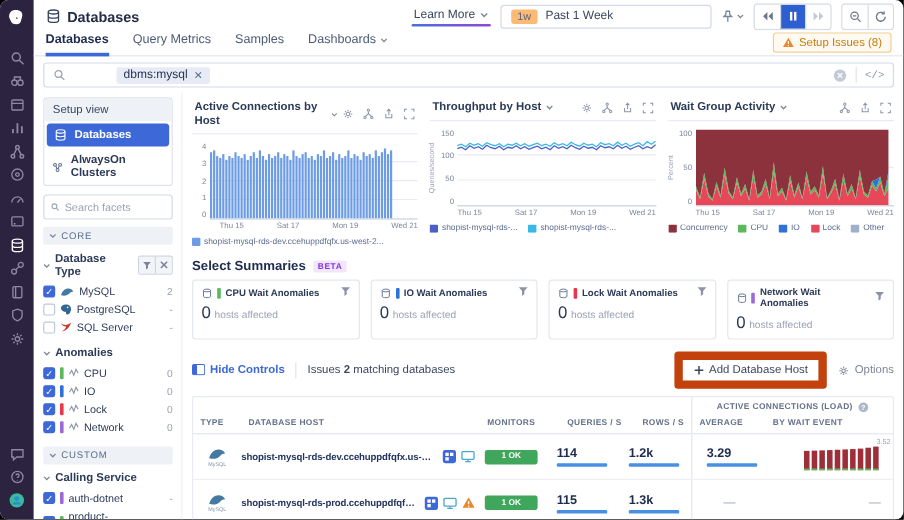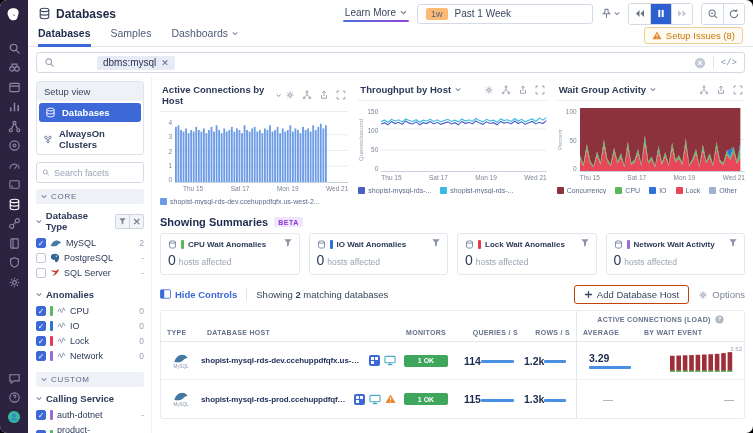--- a/index.html
+++ b/index.html
@@ -100,42 +100,42 @@
   .hcard-head .funnel { margin-left:auto; color:#8a93a8; cursor:pointer; }
   .hbar { width:3px; height:9px; border-radius:1px; }
   .hval { margin-top:3px; font-size:14px; color:#2c3a58; }
   .hval small { font-size:8.5px; color:#9aa3b5; font-weight:normal; margin-left:3px; }
 
   
   .controls { display:flex; align-items:center; gap:9px; margin:10px 0 6px; }
   .hidectl { display:flex; align-items:flex-start; gap:4px; color:#3d68d8; font-size:9.5px; font-weight:bold; cursor:pointer; }
   .showing { font-size:9.5px; color:#39465e; }
   .ctl-sp { flex:1; }
-  .add-host { display:flex; align-items:center; gap:4px; border:1px solid #c2410c; border-radius:3px; padding:3px 9px; font-size:9.5px; color:#39465e; background:#fff; cursor:pointer; }
+  .add-host { display:flex; align-items:center; gap:4px; border:7px solid #c2410c; border-radius:3px; padding:3px 9px; font-size:9.5px; color:#39465e; background:#fff; cursor:pointer; }
   .options { display:flex; align-items:center; gap:4px; color:#7c8598; font-size:9.5px; cursor:pointer; }
 
   
   .tbl { border:1px solid #e8ebf1; border-radius:2px; }
   .trow { display:grid; grid-template-columns:40px minmax(0,1fr) 64px 60px 52px 62px 106px; align-items:center; }
   .tgroup { border-bottom:0; }
   .tgroup .gcell { grid-column:6 / 8; border-left:1px solid #e3e7ee; display:flex; align-items:center; justify-content:center; gap:4px; font-size:7px; font-weight:bold; letter-spacing:.3px; color:#65718a; padding:4px 2px 2px; }
   .thead { border-bottom:1px solid #e3e7ee; }
   .th { font-size:7px; font-weight:bold; letter-spacing:.3px; color:#65718a; padding:3px 6px 5px; cursor:pointer; }
   .th.r { text-align:right; }
   .th.bl { border-left:1px solid #e3e7ee; align-self:stretch; display:flex; align-items:flex-end; padding-bottom:5px; }
   .drow { border-bottom:1px solid #eef0f5; height:38px; }
   .drow:last-child { border-bottom:0; }
   .typecell { display:flex; flex-direction:column; align-items:center; gap:1px; font-size:4.5px; color:#8a93a8; }
   .hostcell { display:flex; align-items:center; gap:5px; min-width:0; padding-right:4px; }
   .hostlink { font-size:8px; font-weight:bold; color:#23345e; letter-spacing:-.1px; white-space:nowrap; overflow:hidden; text-overflow:ellipsis; cursor:pointer; }
   .hosticons { display:flex; gap:4px; align-items:center; flex-shrink:0; }
   .hostmap { width:11px; height:11px; background:#3d68d8; border-radius:2px; display:flex; align-items:center; justify-content:center; cursor:pointer; }
   .pill { background:#3fa65c; color:#fff; font-size:7px; font-weight:bold; border-radius:2px; padding:2.5px 0; width:44px; text-align:center; cursor:pointer; }
   .pillwrap { display:flex; justify-content:flex-start; padding-left:4px; }
-  .metric { display:flex; flex-direction:row; align-items:center; padding-right:10px; }
+  .metric { display:flex; flex-direction:column; align-items:flex-start; padding-right:10px; }
   .metric .num { font-size:10.5px; font-weight:bold; color:#1d2b4e; }
   .metric .mbar { width:42px; height:3px; background:#4a90e2; border-radius:1px; margin-top:2px; }
   .avgcell { border-left:1px solid #e3e7ee; align-self:stretch; display:flex; flex-direction:column; justify-content:center; padding-left:12px; }
   .avgcell .num { font-size:10.5px; font-weight:bold; color:#1d2b4e; }
   .avgcell .mbar { width:42px; height:3px; background:#4a90e2; border-radius:1px; margin-top:2px; }
   .waitcell { display:flex; align-items:center; justify-content:flex-end; padding-right:10px; position:relative; height:100%; }
   .waitcell svg { width:64px; height:22px; }
   .waitlabel { position:absolute; top:4px; right:2px; font-size:6px; color:#9aa3b5; }
   .dash { color:#98a1b3; font-size:10px; }
   .avgcell .dash { margin-left:14px; }
@@ -312,20 +312,23 @@
               <path d="M11.3 7a4.3 4.3 0 1 1-1.3-3.1"></path>
               <path d="M10.3 1.5v2.6H7.7" stroke-width="1.1"></path>
             </svg>
           </div>
       </div>
     </header>
 
     <nav class="tabbar">
       <div class="tab active">
           <span>Databases</span>
+        </div>
+      <div class="tab">
+          <span>Query Metrics</span>
         </div>
       <div class="tab">
           <span>Samples</span>
         </div>
       <div class="tab">
         <span>Dashboards</span>
         <svg width="6" height="5" viewBox="0 0 8 6" fill="none" stroke="#7c8598" stroke-width="1.4">
             <path d="M1 1.5l3 3 3-3"></path>
           </svg>
       </div>
@@ -760,21 +763,21 @@
                 </span>
               <span class="lg">
                   <span class="sw" style="background-color: rgb(159, 176, 204);"></span>
                   <span>Other</span>
                 </span>
             </div>
           </div>
         </div>
 
         <div class="health-title">
-          <span>Showing Summaries</span>
+          <span>Select Summaries</span>
           <span class="beta">BETA</span>
         </div>
         <div class="health-row">
           <div class="hcard">
             <div class="hcard-head">
               <svg width="9" height="9" viewBox="0 0 14 14" fill="none" stroke="#5b6b8c" stroke-width="1.2">
                   <ellipse cx="7" cy="3.2" rx="4.6" ry="1.8"></ellipse>
                   <path d="M2.4 3.2v7.6c0 1 2 1.8 4.6 1.8s4.6-.8 4.6-1.8V3.2"></path>
                 </svg>
               <span class="hbar" style="background-color: rgb(91, 184, 92);"></span>
@@ -813,40 +816,40 @@
             </div>
             <div class="hval"><span>0</span><small>hosts affected</small></div>
           </div>
           <div class="hcard">
             <div class="hcard-head">
               <svg width="9" height="9" viewBox="0 0 14 14" fill="none" stroke="#5b6b8c" stroke-width="1.2">
                   <ellipse cx="7" cy="3.2" rx="4.6" ry="1.8"></ellipse>
                   <path d="M2.4 3.2v7.6c0 1 2 1.8 4.6 1.8s4.6-.8 4.6-1.8V3.2"></path>
                 </svg>
               <span class="hbar" style="background-color: rgb(155, 106, 214);"></span>
-              <span>Network Wait Activity</span>
+              <span>Network Wait Anomalies</span>
               <span class="funnel"><svg width="8" height="8" viewBox="0 0 11 11" fill="currentColor">
                     <path d="M.5.5h10L6.8 4.8v3.7l-2.6 2V4.8z"></path>
                   </svg></span>
             </div>
             <div class="hval"><span>0</span><small>hosts affected</small></div>
           </div>
         </div>
 
         <div class="controls">
           <span class="hidectl">
             <svg width="11" height="10" viewBox="0 0 13 11">
                 <rect x=".5" y=".5" width="12" height="10" rx="1.5" fill="none" stroke="#3d68d8"></rect>
                 <rect x=".5" y=".5" width="4.5" height="10" rx="1.5" fill="#3d68d8"></rect>
               </svg>
             <span>Hide Controls</span>
           </span>
           <span class="vline"></span>
           <span class="showing">
-            <span>Showing</span>
+            <span>Issues</span>
             <b>2</b>
             <span>matching databases</span>
           </span>
           <span class="ctl-sp"></span>
           <button class="add-host">
             <svg width="9" height="9" viewBox="0 0 10 10" fill="none" stroke="#39465e" stroke-width="1.4">
                 <path d="M5 1v8M1 5h8"></path>
               </svg>
             <span>Add Database Host</span>
           </button>

